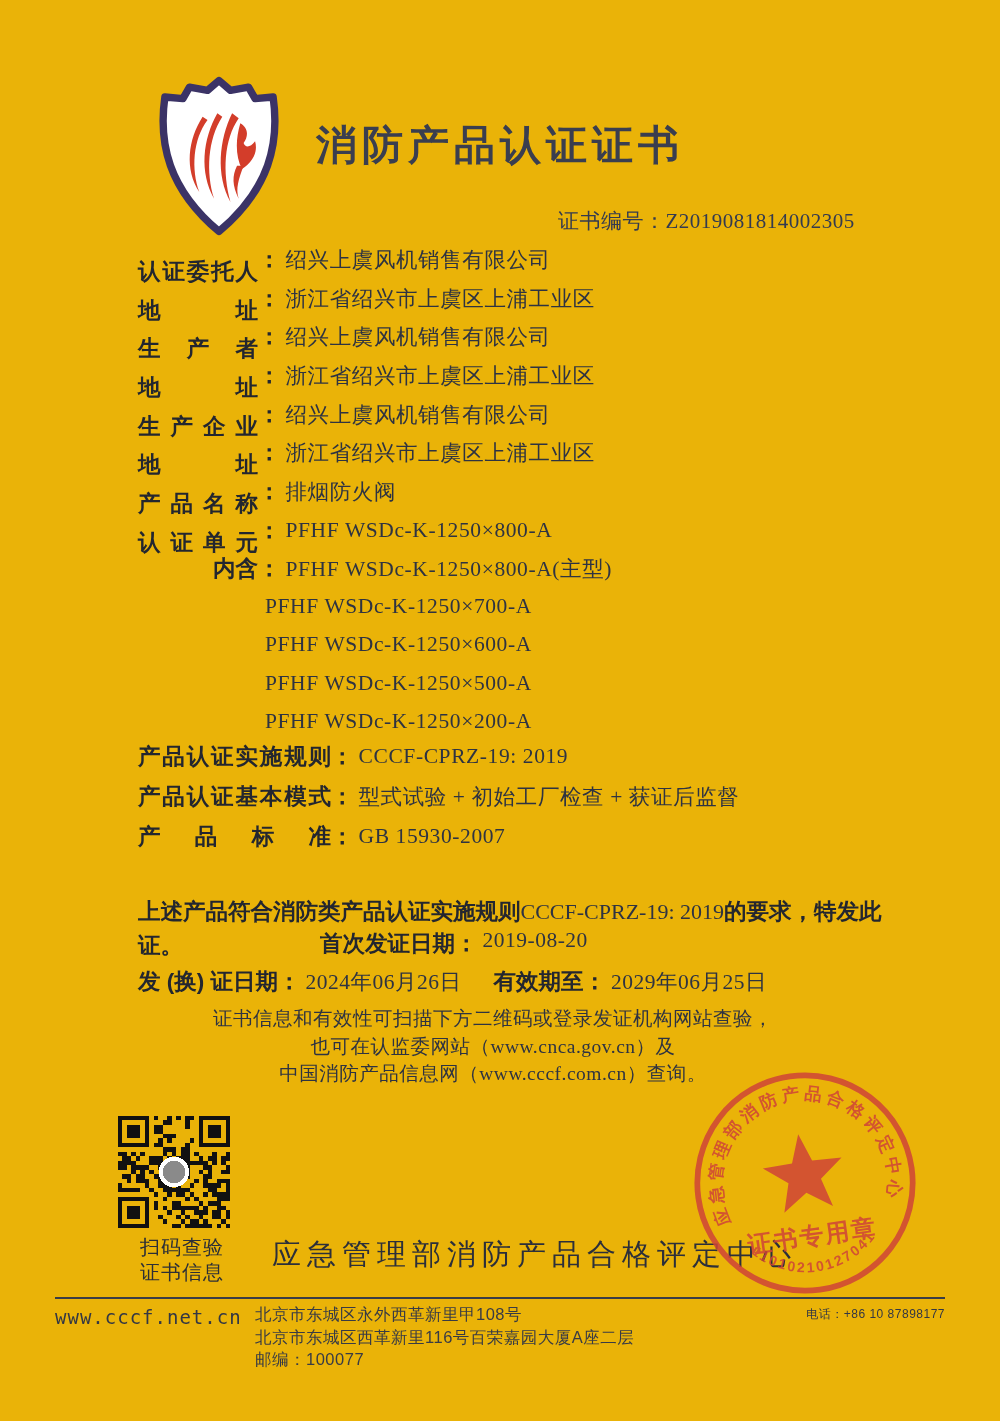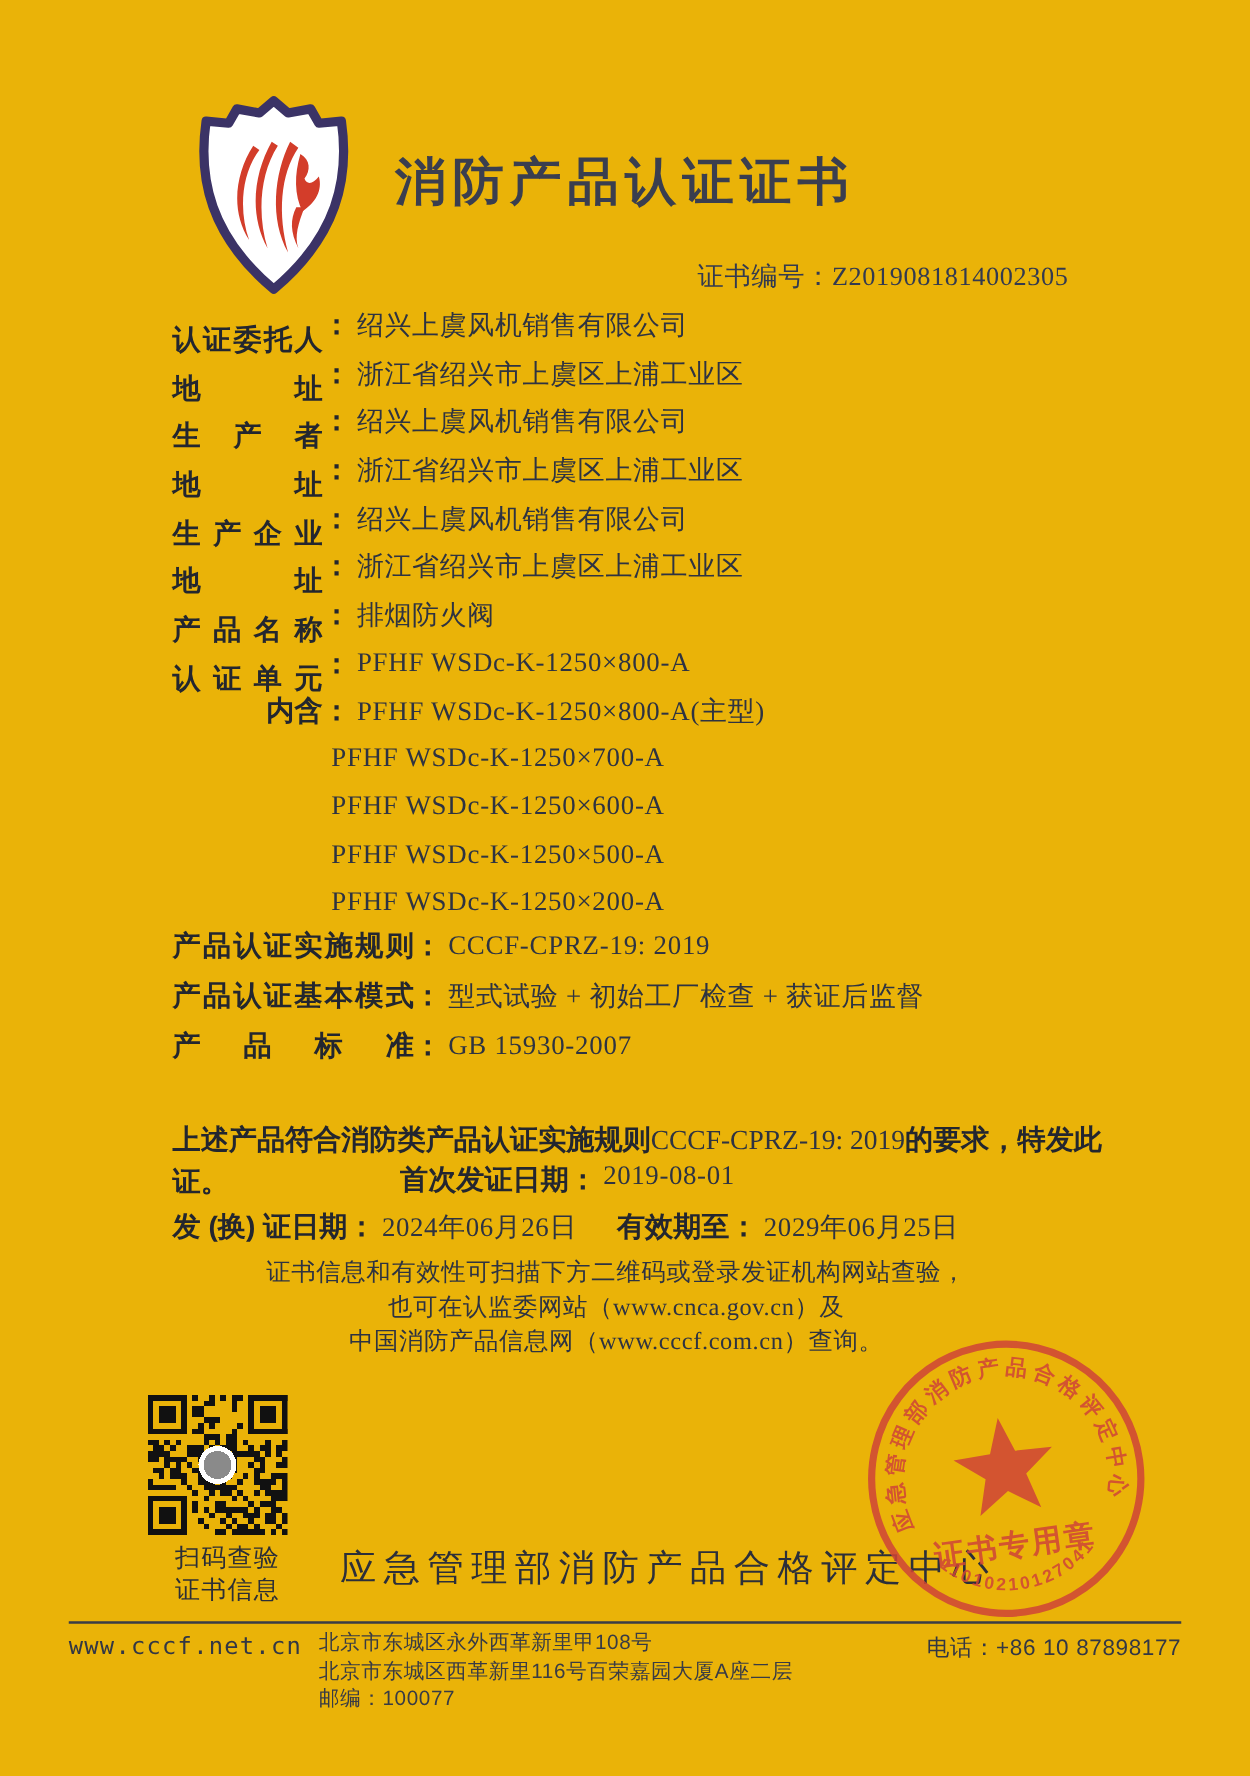--- a/index.html
+++ b/index.html
@@ -99,21 +99,21 @@
     position:absolute;left:55px;top:1306px;
     font-family:"DejaVu Sans Mono",monospace;
     font-size:19px;color:#333744;letter-spacing:1px;
   }
   .footer-address{
     position:absolute;left:255px;top:1303px;width:545px;
     text-align:left;font-size:16.5px;color:#383b45;line-height:22.5px;letter-spacing:0.5px;
   }
   .footer-phone{
     position:absolute;right:55px;top:1306px;
-    font-size:18px;color:#333744;letter-spacing:0.5px;
+    font-size:12px;color:#333744;letter-spacing:0.5px;
   }
 </style>
 </head>
 <body>
 
 <div class="page">
 
   <div class="logo">
     <svg viewBox="0 0 100 100" width="182" height="164">
       <path d="M50,4 L57,10 L68,8 L72,15 L83,14 C87,42 81,70 50,96 C19,70 13,42 17,14 L28,15 L32,8 L43,10 Z" fill="#ffffff" stroke="#3b3366" stroke-width="4.5" stroke-linejoin="round"></path>
@@ -212,21 +212,21 @@
     </div>
   </div>
 
   <p class="statement">
     <span>上述产品符合消防类产品认证实施规则</span><span class="latin">CCCF-CPRZ-19: 2019</span><span>的要求，特发此证。</span>
   </p>
 
   <div class="first-issue">
     <span class="dlabel">首次发证日期</span>
       <span class="dlabel">：</span>
-      <span class="dvalue">2019-08-01</span>
+      <span class="dvalue">2019-08-20</span>
   </div>
 
   <div class="dates">
     <span class="dlabel">发 (换) 证日期</span>
       <span class="dlabel">：</span>
       <span class="dvalue">2024年06月26日</span>
     <span class="dgap"></span>
     <span class="dlabel">有效期至</span>
       <span class="dlabel">：</span>
       <span class="dvalue">2029年06月25日</span>

